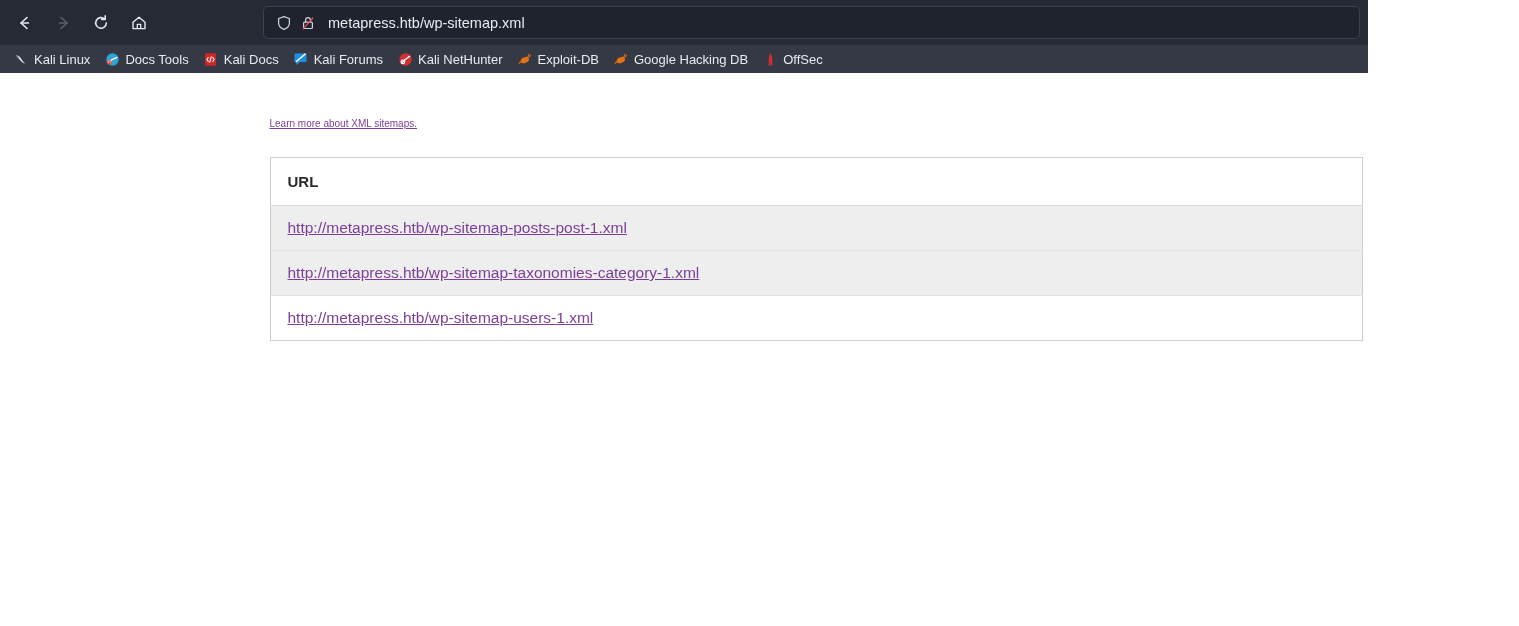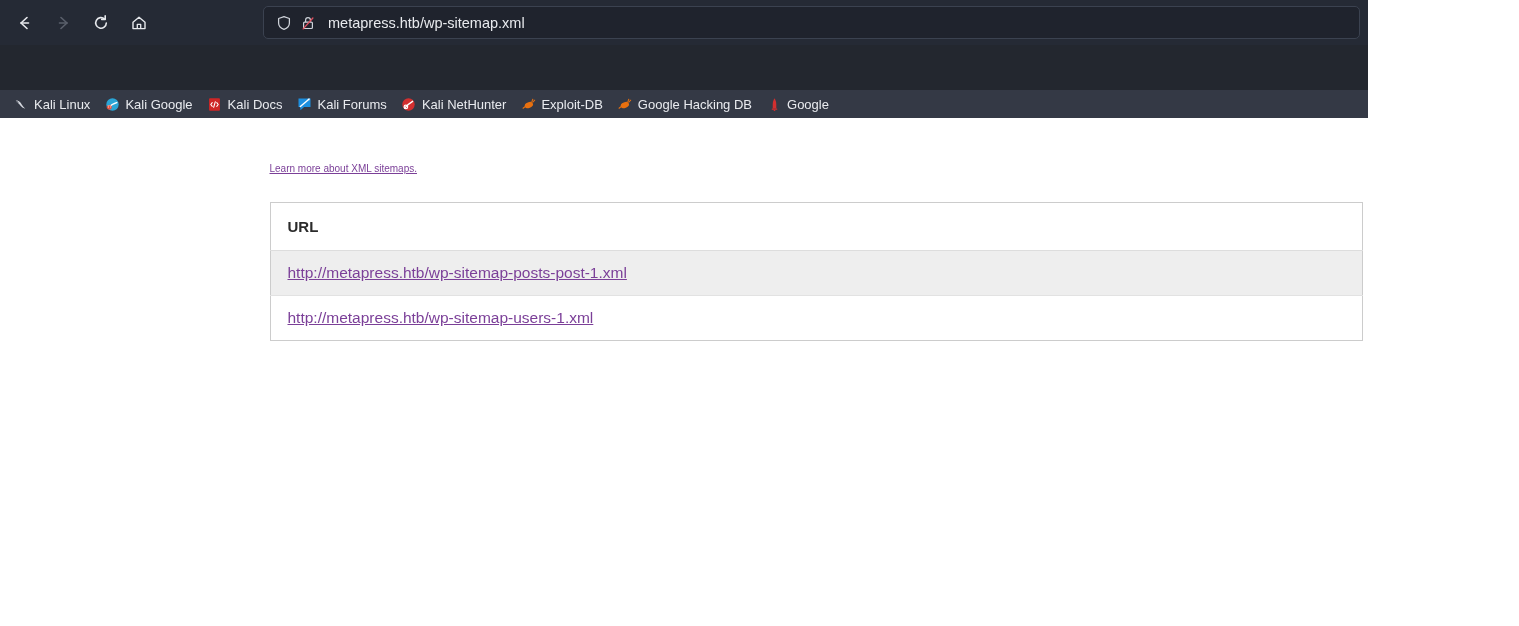--- a/index.html
+++ b/index.html
@@ -66,21 +66,20 @@
   }
 
   
   .bookmarks-bar {
     height: 28px;
     background: #343945;
     display: flex;
     align-items: center;
     padding: 0 6px;
     gap: 0px;
-    margin-top: 45px;
   }
   .bookmark {
     display: flex;
     align-items: center;
     height: 22px;
     padding: 0 7px;
     border-radius: 3px;
     cursor: pointer;
     white-space: nowrap;
   }
@@ -229,21 +228,21 @@
 
     <div class="bookmark">
       <span class="bm-icon">
         <svg width="15" height="15" viewBox="0 0 16 16">
           <circle cx="8" cy="8" r="6.6" fill="#2aa5d6"></circle>
           <path d="M3.6 11.6 C5.4 9.4 8.8 7.0 13.2 5.8" fill="none" stroke="#ffffff" stroke-width="1.3"></path>
           <circle cx="4.6" cy="11.0" r="2.6" fill="#e8533f"></circle>
           <text x="4.6" y="12.1" font-size="3.4" fill="#ffffff" text-anchor="middle" font-family="DejaVu Sans">T!</text>
         </svg>
       </span>
-      <span class="bm-label">Kali Google</span>
+      <span class="bm-label">Docs Tools</span>
     </div>
 
     <div class="bookmark">
       <span class="bm-icon">
         <svg width="15" height="15" viewBox="0 0 16 16">
           <rect x="2.2" y="1.4" width="11.6" height="13.2" rx="1" fill="#cf2626"></rect>
           <path d="M5.6 6.0 L4.0 8.0 L5.6 10.0 M10.4 6.0 L12.0 8.0 L10.4 10.0 M8.9 5.0 L7.1 11.0" fill="none" stroke="#ffffff" stroke-width="1.15" stroke-linecap="round" stroke-linejoin="round"></path>
         </svg>
       </span>
       <span class="bm-label">Kali Docs</span>
@@ -294,21 +293,21 @@
     </div>
 
     <div class="bookmark">
       <span class="bm-icon">
         <svg width="15" height="15" viewBox="0 0 16 16">
           <path d="M8 1.3 C9.3 3.6 9.9 5.6 9.9 7.6 L9.9 12.2 L6.1 12.2 L6.1 7.6 C6.1 5.6 6.7 3.6 8 1.3 Z" fill="#d32f2f"></path>
           <rect x="5.1" y="12.2" width="5.8" height="1.5" rx="0.4" fill="#d32f2f"></rect>
           <rect x="7.2" y="13.7" width="1.6" height="1.2" fill="#d32f2f"></rect>
         </svg>
       </span>
-      <span class="bm-label">Google</span>
+      <span class="bm-label">OffSec</span>
     </div>
 
   </div>
 </div>
 
 <div class="page">
   <div class="content-wrap">
 
 
 
@@ -322,20 +321,25 @@
         <tr>
           <th>URL</th>
         </tr>
       </thead>
       <tbody>
         <tr class="row-odd">
           <td>
             <a class="url-link" href="#">http://metapress.htb/wp-sitemap-posts-post-1.xml</a>
           </td>
         </tr>
+        <tr class="row-odd">
+          <td>
+            <a class="url-link" href="#">http://metapress.htb/wp-sitemap-taxonomies-category-1.xml</a>
+          </td>
+        </tr>
         <tr class="row-even">
           <td>
             <a class="url-link" href="#">http://metapress.htb/wp-sitemap-users-1.xml</a>
           </td>
         </tr>
       </tbody>
     </table>
 
   </div>
 </div>

